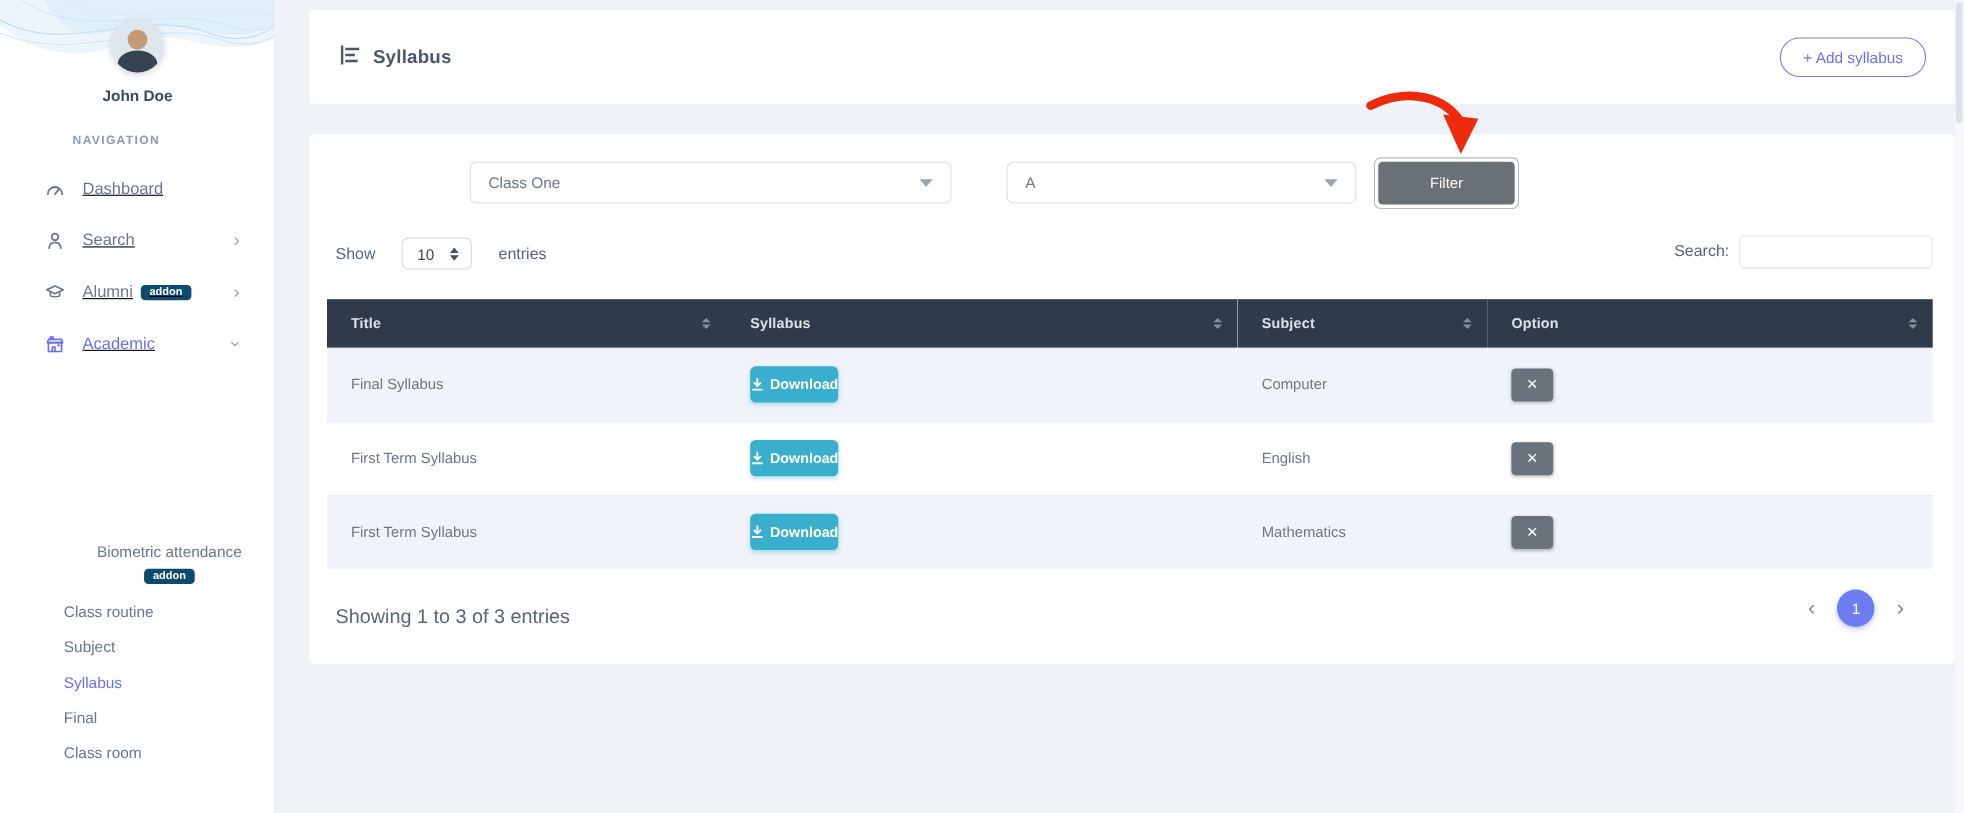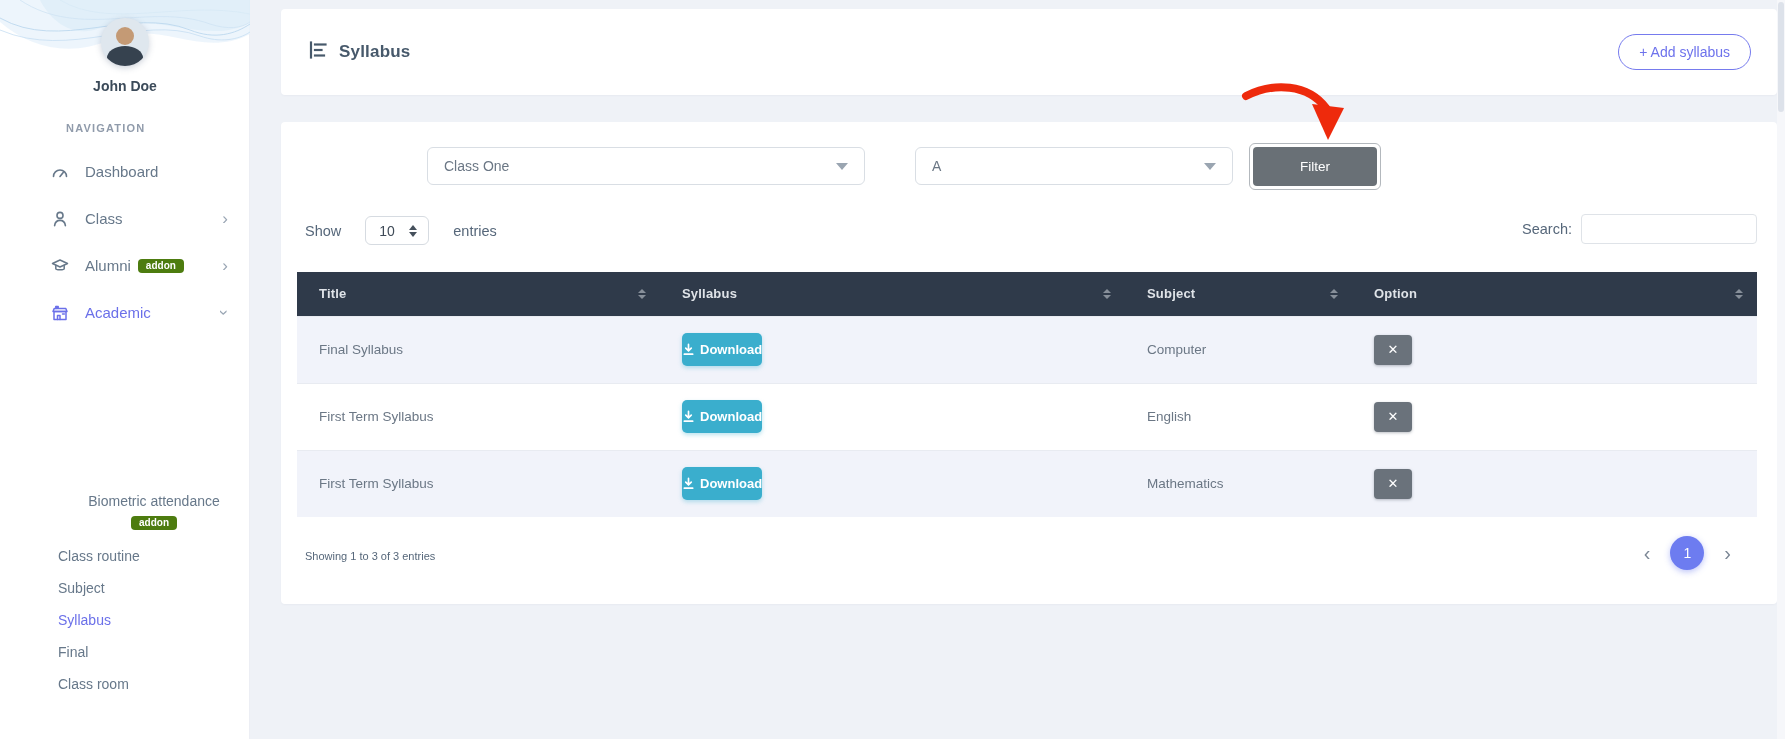--- a/index.html
+++ b/index.html
@@ -9,27 +9,27 @@
 
   
   .sidebar { position:absolute; left:0; top:0; width:250px; height:739px; background:#ffffff; border-right:1px solid #eceef4; z-index:2; }
   .waves { position:absolute; left:0; top:0; width:250px; height:100px; }
   .avatar-wrap { position:absolute; left:0; top:18px; width:250px; text-align:center; }
   .avatar { width:48px; height:48px; border-radius:50%; display:inline-block; overflow:hidden; background:#dfe7ee; box-shadow:0 2px 6px rgba(60,80,110,.25); position:relative; }
   .avatar .head { position:absolute; left:15px; top:9px; width:18px; height:18px; border-radius:50%; background:#c49a75; }
   .avatar .body { position:absolute; left:6px; top:28px; width:36px; height:24px; border-radius:50% 50% 0 0; background:#36424f; }
   .user-name { margin-top:8px; font-size:14px; font-weight:bold; color:#3b4a59; }
   .nav-label { position:absolute; left:34px; top:122px; font-size:11px; font-weight:bold; letter-spacing:1.2px; color:#909bab;padding-left:32px; }
-  .nav-items { position:absolute; left:16px; top:148px; width:250px; }
+  .nav-items { position:absolute; left:6px; top:148px; width:250px;text-decoration:underline; }
   .nav-item { position:relative; height:47px; display:flex; align-items:center; padding-left:34px; font-size:15px; color:#67788a; cursor:pointer; }
   .nav-item .nicon { width:20px; height:20px; margin-right:15px; display:inline-flex; align-items:center; justify-content:center; }
   .nav-item .chev { position:absolute; right:38px; font-size:17px; color:#9aa6b4; line-height:1; }
   .nav-item.active { color:#6b70e9; }
   .chev.down { transform:rotate(90deg); display:inline-block; }
-  .badge-addon { display:inline-block; background:#4d7c0f; color:#fff; font-size:10px; font-weight:bold; padding:2px 8px; border-radius:4px; margin-left:7px; line-height:1; }
+  .badge-addon { display:inline-block; background:#0c4a6e; color:#fff; font-size:10px; font-weight:bold; padding:2px 8px; border-radius:4px; margin-left:7px; line-height:1; }
   .sub-items { position:absolute; left:0; top:483px; width:250px; }
   .sub-item { padding:8px 0 8px 58px; font-size:14px; color:#67788a; cursor:pointer; }
   .sub-item.tall { line-height:1.45;text-align:center; }
   .sub-item .badge-addon { margin-left:0; margin-top:4px; display:inline-block; }
   .sub-item.active { color:#6b70e9; }
 
   
   .header-card { position:absolute; left:281px; top:9px; width:1496px; height:86px; background:#fff; border-radius:4px; box-shadow:0 1px 2px rgba(40,60,90,.04); display:flex; align-items:center; justify-content:space-between; padding:0 26px; z-index:1; }
   .title-group { display:flex; align-items:center; gap:10px; }
   .page-title { font-size:17px; font-weight:bold; color:#47596b; letter-spacing:.2px; }
@@ -63,21 +63,21 @@
   table.data th .sort i { display:block; width:0; height:0; border-left:4px solid transparent; border-right:4px solid transparent; }
   table.data th .sort .up { border-bottom:4px solid #cfd5dc; }
   table.data th .sort .dn { border-top:4px solid #cfd5dc; }
   table.data td { height:67px; font-size:13.5px; color:#6b7785; padding-left:22px; border-top:1px solid #e8ebf1; }
   table.data tr.odd td { background:#f1f3fa; }
   table.data tr.even td { background:#ffffff; }
 
   .dl-btn { display:inline-flex; align-items:center; gap:5px; background:#3aaecd; color:#fff; border:none; border-radius:5px; padding:9px 0; font-size:13px; font-weight:bold; font-family:inherit; cursor:pointer; box-shadow:0 2px 4px rgba(58,174,205,.35); }
   .x-btn { width:38px; height:30px; background:#6a727b; border:none; border-radius:4px; color:#fff; font-size:13px; font-family:inherit; cursor:pointer; box-shadow:0 1px 3px rgba(60,70,85,.35); }
 
-  .showing-text { position:absolute; left:24px; top:428px; font-size:11px; color:#56677a; }
+  .showing-text { position:absolute; left:24px; top:428px; font-size:18px; color:#56677a; }
   .pagination { position:absolute; right:46px; top:414px; display:flex; align-items:center; gap:20px; }
   .pg-chev { font-size:20px; color:#7a8694; cursor:pointer; line-height:1; background:none; border:none; font-family:inherit; }
   .pg-current { width:34px; height:34px; border-radius:50%; background:#6d7cf0; color:#fff; font-size:14px; display:flex; align-items:center; justify-content:center; cursor:pointer; box-shadow:0 2px 6px rgba(109,124,240,.45); }
 
   .scroll-strip { position:absolute; right:0; top:0; width:8px; height:739px; background:#f6f7fa; z-index:3; }
   .scroll-thumb { position:absolute; right:1px; top:2px; width:6px; height:110px; border-radius:3px; background:#dde2ea; }
 </style>
 </head>
 <body>
 
@@ -113,21 +113,21 @@
         <span>Dashboard</span>
       </div>
 
       <div class="nav-item">
         <span class="nicon">
           <svg width="20" height="20" viewBox="0 0 20 20" fill="none" stroke="#67788a" stroke-width="1.6" stroke-linecap="round">
             <circle cx="10" cy="6.4" r="3"></circle>
               <path d="M4.6 16.6c.5-3.6 2.6-5.2 5.4-5.2s4.9 1.6 5.4 5.2"></path>
           </svg>
         </span>
-        <span>Class</span>
+        <span>Search</span>
         <span class="chev">›</span>
       </div>
 
       <div class="nav-item">
         <span class="nicon">
           <svg width="20" height="20" viewBox="0 0 20 20" fill="none" stroke="#67788a" stroke-width="1.5" stroke-linejoin="round" stroke-linecap="round">
             <path d="M2.5 7.5 10 4l7.5 3.5L10 11z"></path>
               <path d="M5.8 9.6v3.1c0 1.4 8.4 1.4 8.4 0V9.6"></path>
           </svg>
         </span>

